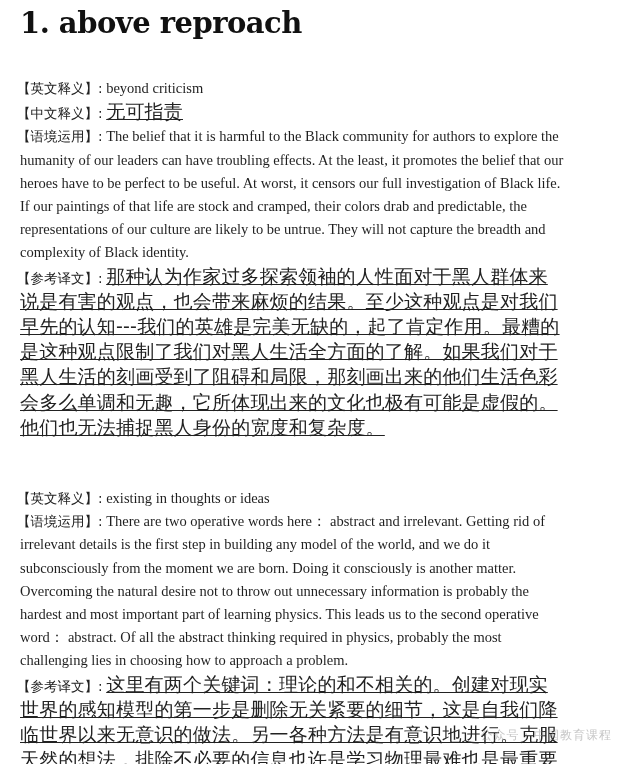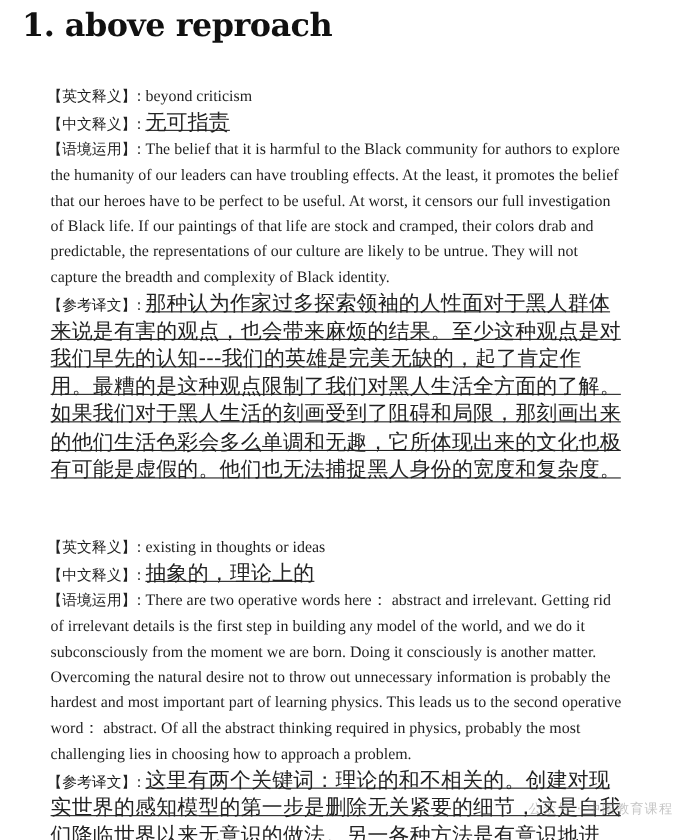--- a/index.html
+++ b/index.html
@@ -31,21 +31,20 @@
       letter-spacing: -0.5px;
       color: #111111;
     }
     .entry-1 .entry-title { padding-top: 6px; }
     .entry-2 .entry-title { padding-top: 0; }
     .entry-body {
       font-family: "Liberation Serif", serif;
       font-size: 14.5px;
       line-height: 23.2px;
       color: #1f1f1f;
-      margin-left: 26px;
     }
     .entry-1 .entry-body { margin-top: 37px; }
     .entry-2 .entry-body { margin-top: 37px; }
     .entry-2 { margin-top: 46px; }
     .row {
       margin: 0;
     }
     .label {
       font-family: "DejaVu Sans", sans-serif;
       font-size: 13.5px;
@@ -97,24 +96,20 @@
     </div>
   </section>
 
   <section class="entry entry-2">
     <div class="entry-body">
       <p class="row">
         <span class="label">【英文释义】:</span>
         <span>existing in thoughts or ideas</span>
       </p>
       <p class="row">
-        <span class="label">【中文释义】:</span>
-        <span class="zh">抽象的，理论上的</span>
-      </p>
-      <p class="row">
         <span class="label">【语境运用】:</span>
         <span>There are two operative words here： abstract and irrelevant. Getting rid of irrelevant details is the first step in building any model of the world, and we do it subconsciously from the moment we are born. Doing it consciously is another matter. Overcoming the natural desire not to throw out unnecessary information is probably the hardest and most important part of learning physics. This leads us to the second operative word： abstract. Of all the abstract thinking required in physics, probably the most challenging lies in choosing how to approach a problem.</span>
       </p>
       <p class="row">
         <span class="label">【参考译文】:</span>
         <span class="zh">这里有两个关键词：理论的和不相关的。创建对现实世界的感知模型的第一步是删除无关紧要的细节，这是自我们降临世界以来无意识的做法。另一各种方法是有意识地进行。克服天然的想法，排除不必要的信息也许是学习物理最难也是最重要的部分。</span>
       </p>
     </div>
   </section>
 

